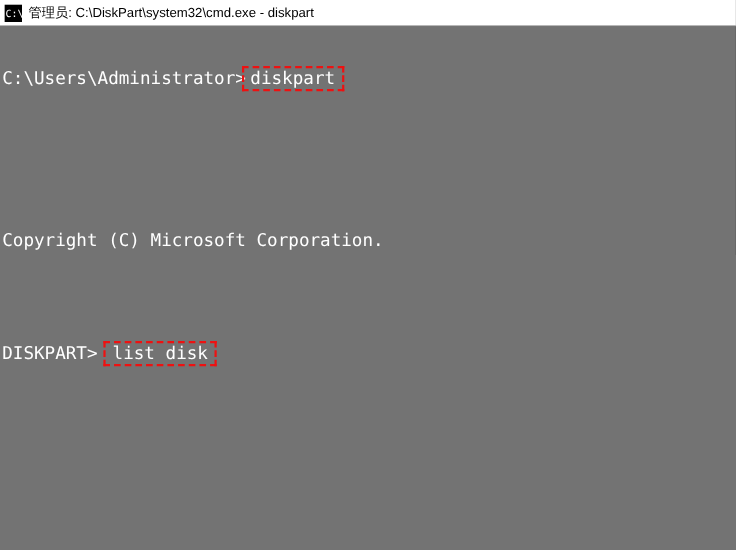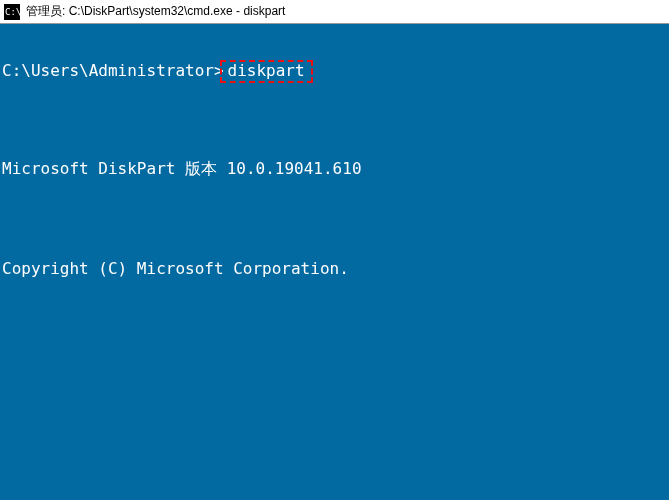--- a/index.html
+++ b/index.html
@@ -5,21 +5,21 @@
   * { margin: 0; padding: 0; box-sizing: border-box; }
   html, body { width: 669px; height: 500px; overflow: hidden; }
   body { background: #000; font-family: "NSimSun", "SimSun", "Consolas", monospace; font-size: 16px; }
   .titlebar {
     background: #fff; height: 24px; display: flex; align-items: center;
     padding: 0 4px; border-bottom: 1px solid #999; gap: 6px;
   }
   .titlebar-icon { width: 16px; height: 16px; }
   .titlebar-text { font-size: 12px; font-family: "Microsoft YaHei", sans-serif; color: #000; }
   .term {
-    background: #0369a1; color: #fff; padding: 4px 2px 0 2px;
+    background: #737373; color: #fff; padding: 4px 2px 0 2px;
     font-family: "NSimSun","SimSun","Consolas",monospace;
     font-size: 16px; line-height: 1.0; white-space: pre;
     height: calc(500px - 24px); position: relative;
   }
   .term .line { height: 18px; line-height: 18px; position: relative; }
   .term .gap { height: 18px; }
   .hl {
     border: 2px dashed #e11; padding: 0 6px 2px 6px; margin-left: -4px;
     display: inline-block; line-height: 17px;
   }
@@ -33,24 +33,24 @@
       <rect x="0" y="0" width="16" height="16" fill="#000"></rect>
       <text x="1" y="11" font-size="9" fill="#fff" font-family="monospace">C:\</text>
     </svg>
   </span>
   <span class="titlebar-text">管理员: C:\DiskPart\system32\cmd.exe - diskpart</span>
 </div>
 
 <div class="term">
   <div class="line"><span>C:\Users\Administrator&gt;</span><span class="hl">diskpart</span></div>
   <div class="gap"></div>
-  <div class="line">Microsoft DiskPart 版本 10.0.19041.610</div>
   <div class="gap"></div>
   <div class="line">Copyright (C) Microsoft Corporation.</div>
   <div class="gap"></div>
+  <div class="line"><span>DISKPART&gt; </span><span class="hl">list disk</span></div>
   <div class="gap"></div>
   
   
   
   
   
   
   
   
   

